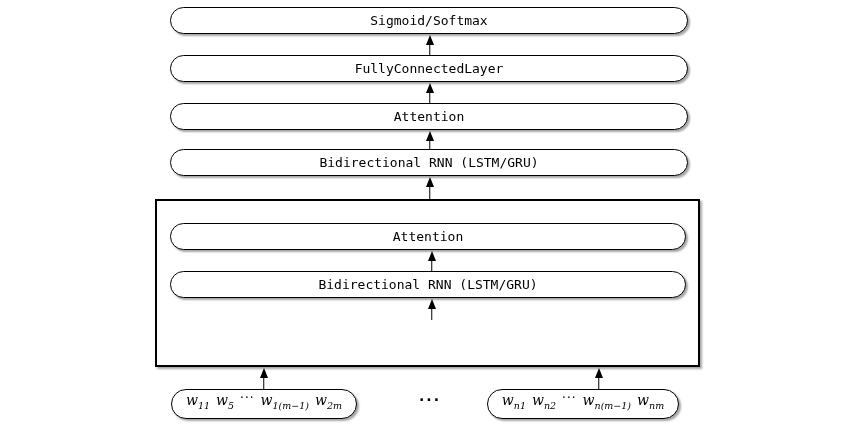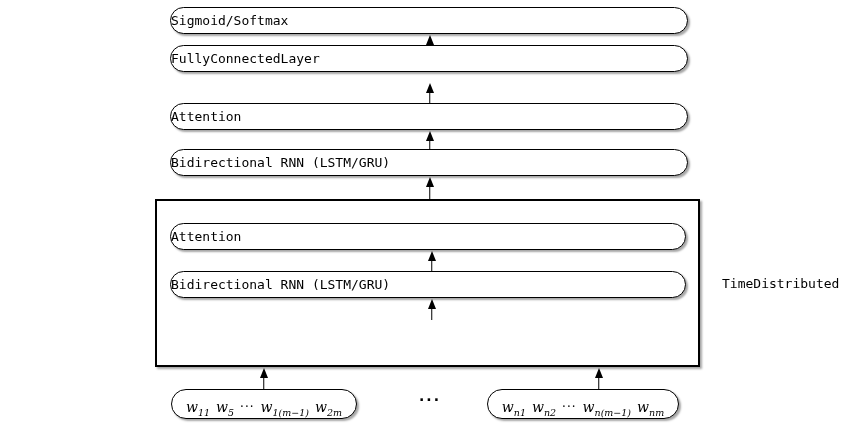--- a/index.html
+++ b/index.html
@@ -20,20 +20,21 @@
     position: absolute;
     left: 170px;
     width: 518px;
     height: 27px;
     background: #ffffff;
     border: 1.5px solid #000000;
     border-radius: 15px;
     box-shadow: 2px 2px 2px rgba(0,0,0,0.35);
     display: flex;
     align-items: center;
+    justify-content: center;
     box-sizing: border-box;
   }
   .pill .label {
     font-size: 13px;
     color: #000000;
     white-space: nowrap;
   }
   
   .td-box {
     position: absolute;
@@ -82,21 +83,21 @@
   }
   
   .input-pill {
     position: absolute;
     height: 30px;
     background: #ffffff;
     border: 1.5px solid #000000;
     border-radius: 16px;
     box-shadow: 2px 2px 2px rgba(0,0,0,0.35);
     display: flex;
-    align-items: flex-end;
+    align-items: flex-start;
     justify-content: center;
     box-sizing: border-box;
     font-family: "DejaVu Serif", serif;
   }
   .tok { margin: 0 3px; white-space: nowrap; color: #000000; }
   .tok i {
     font-style: italic;
     font-size: 14px;
     font-family: "DejaVu Serif", serif;
   }
@@ -132,21 +133,21 @@
 <div class="canvas">
 
   <div class="pill" style="top:7px">
     <span class="label">Sigmoid/Softmax</span>
   </div>
   <div class="arrow" style="left:424px;top:35px;height:20px">
     <span class="head"></span>
     <span class="shaft"></span>
   </div>
 
-  <div class="pill" style="top:45px">
+  <div class="pill" style="top:55px">
     <span class="label">FullyConnectedLayer</span>
   </div>
   <div class="arrow" style="left:424px;top:83px;height:20px">
     <span class="head"></span>
     <span class="shaft"></span>
   </div>
 
   <div class="pill" style="top:103px">
     <span class="label">Attention</span>
   </div>
@@ -175,21 +176,20 @@
     <div class="pill" style="top:70px">
       <span class="label">Bidirectional RNN (LSTM/GRU)</span>
     </div>
     <div class="arrow" style="left:269px;top:98px;height:21px">
       <span class="head"></span>
       <span class="shaft"></span>
     </div>
 
   </div>
 
-  <span class="td-label">TimeDistributed</span>
 
   <div class="arrow" style="left:258px;top:368px;height:21px">
     <span class="head"></span>
     <span class="shaft"></span>
   </div>
   <div class="arrow" style="left:593px;top:368px;height:21px">
     <span class="head"></span>
     <span class="shaft"></span>
   </div>
 

